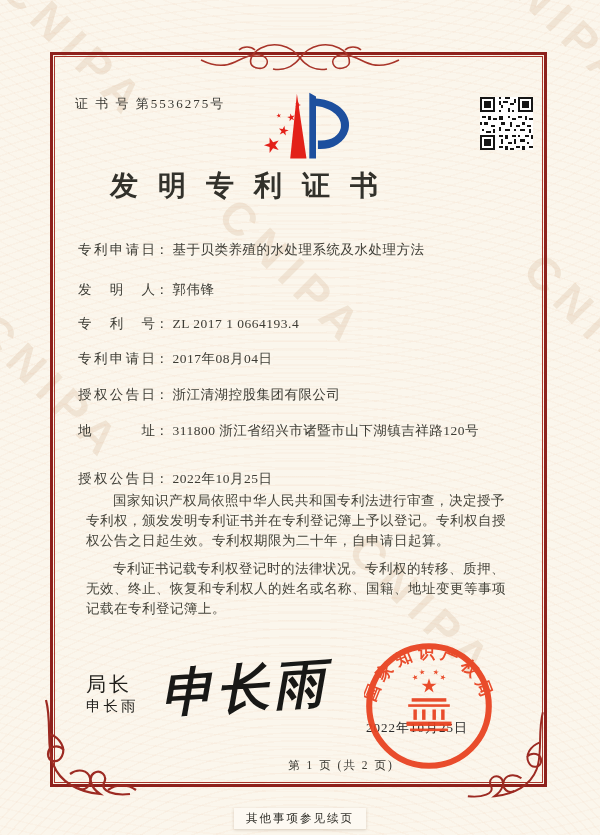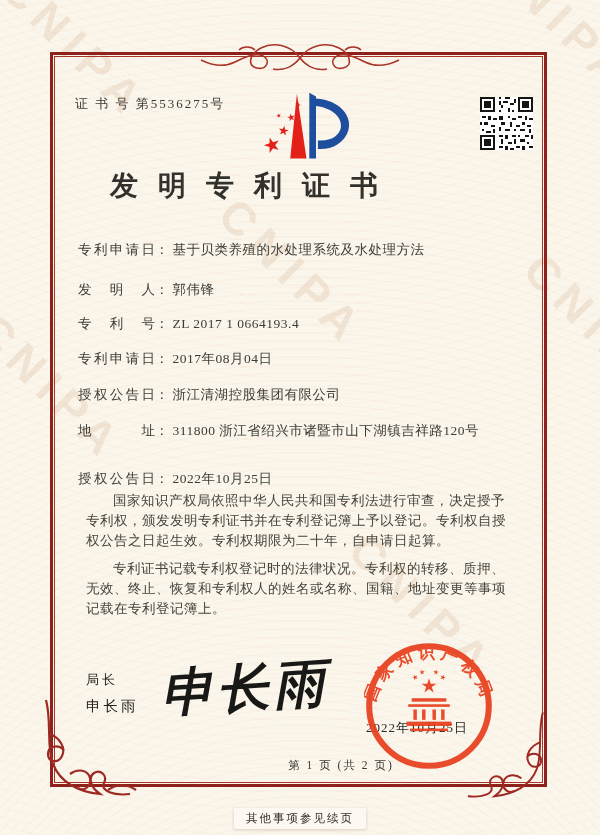--- a/index.html
+++ b/index.html
@@ -34,21 +34,21 @@
   .row{position:absolute;left:78px;width:460px;z-index:2;font-size:13.5px;color:#3d3c35;white-space:nowrap;}
   .flabel{display:inline-block;width:77px;text-align:justify;text-align-last:justify;vertical-align:bottom;}
   .fcolon{display:inline-block;margin-right:4px;}
   .fvalue{letter-spacing:0.5px;}
   .pair2{position:absolute;left:258px;top:0;}
   
   .paras{position:absolute;left:78px;top:483px;width:446px;z-index:2;font-size:13.5px;
          line-height:20px;color:#45443b;}
   .paras p{margin:8px;text-indent:2em;letter-spacing:0.5px;}
   
-  .sig-title{position:absolute;left:86px;top:671px;z-index:2;font-size:13px;letter-spacing:3px;color:#23221e;}
+  .sig-title{position:absolute;left:86px;top:671px;z-index:2;font-size:20px;letter-spacing:3px;color:#23221e;}
   .sig-name{position:absolute;left:86px;top:697px;z-index:2;font-size:14.5px;letter-spacing:3px;color:#23221e;}
   .autograph{position:absolute;left:158px;top:646px;width:175px;height:90px;z-index:2;}
   
   .seal-date{position:absolute;left:366px;top:719px;z-index:2;font-size:13px;letter-spacing:1px;color:#2a2a2a;white-space:nowrap;}
   .seal{position:absolute;left:364px;top:641px;width:130px;height:130px;z-index:3;opacity:0.93;}
   
   .footer-page{position:absolute;left:50px;top:758px;width:582px;z-index:2;text-align:center;
                font-size:11.5px;letter-spacing:2px;color:#3a3933;}
   .footer-note{position:absolute;left:0;top:792px;width:600px;z-index:2;text-align:center;}
   .footer-note span{display:inline-block;font-size:11.5px;letter-spacing:2px;color:#33322c;

